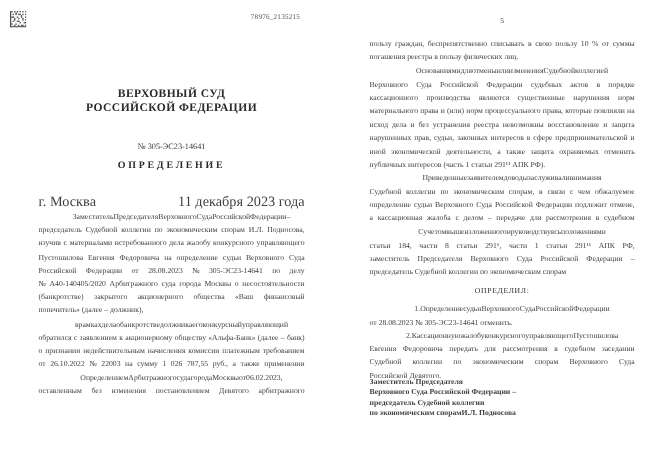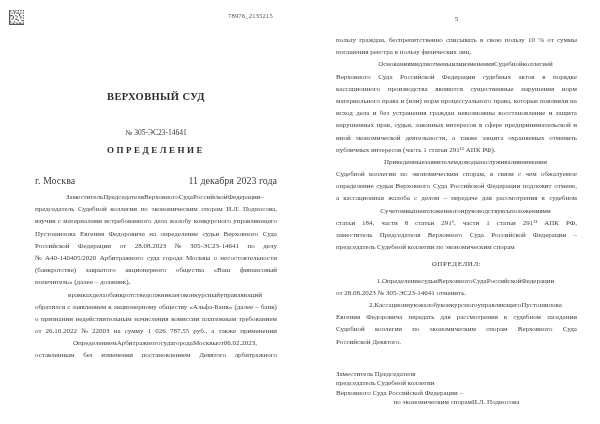--- a/index.html
+++ b/index.html
@@ -8,46 +8,46 @@
     overflow:hidden; font-family:"Liberation Serif","DejaVu Serif",serif;
     color:#3f3f3f;
   }
   .page { position:absolute; top:0; width:300px; height:424px; background:#ffffff; }
   #page-left { left:0; }
   #page-right { left:300px; }
 
   .qr { position:absolute; left:9px; top:10px; }
   .stamp { position:absolute; left:228px; top:12px; font-size:6.5px; color:#4f4f4f; letter-spacing:0.2px; }
 
-  .court-title { position:absolute; top:90px; left:20px; width:272px; text-align:center;
+  .court-title { position:absolute; top:79px; left:20px; width:272px; text-align:center;
     font-weight:bold; font-size:10.5px; line-height:13px; letter-spacing:0.4px; color:#2b2b2b; }
   .case-number { position:absolute; top:128px; left:20px; width:272px; text-align:center; font-size:7.5px; color:#383838; }
   .doc-title { position:absolute; top:145px; left:20px; width:272px; text-align:center;
     font-weight:bold; font-size:9px; letter-spacing:2.5px; color:#2b2b2b; }
   .dateline { position:absolute; top:175px; left:35px; width:242px; display:flex;
-    justify-content:space-between; font-size:10px; color:#3f3f3f; }
+    justify-content:space-between; font-size:13px; color:#3f3f3f; }
 
   .page-number { position:absolute; top:15px; left:36px; width:241px; text-align:center; font-size:7px; color:#3f3f3f; }
 
   .body-col { position:absolute; font-size:7px; line-height:12.2px; color:#3f3f3f; }
   #left-body  { left:35px; top:191px; width:242px; }
   #right-body { left:36px; top:34px;  width:241px; }
 
   .line { height:12.2px; white-space:nowrap; overflow:visible; }
   .line.just { display:flex; justify-content:space-between; white-space:normal; }
   .line.just span { white-space:nowrap; }
   .line.indent { padding-left:18px;justify-content:center; }
 
   .heading { height:12.2px; line-height:12.2px; margin:4.5px 0; text-align:center;
     letter-spacing:0.6px; color:#333333; font-size:7px; }
 
-  .signature { position:absolute; left:36px; top:370px; width:241px;
-    font-size:7px; line-height:9.3px; color:#3f3f3f; }
+  .signature { position:absolute; left:36px; top:343px; width:241px;
+    font-size:7px; line-height:9.3px; color:#3f3f3f;font-weight:bold; }
   .sig-line { height:9.3px; white-space:nowrap; }
-  .sig-row { height:9.3px; display:flex; justify-content:center; white-space:nowrap; }
+  .sig-row { height:9.3px; display:flex; justify-content:flex-start; white-space:nowrap; }
 </style>
 </head>
 <body>
 
 <div id="screen">
 
   <section class="page" id="page-left">
     <svg class="qr" width="15" height="15" viewBox="0 0 12 12" aria-hidden="true">
       <rect width="12" height="12" fill="#ffffff"></rect>
       <g fill="#555555">
@@ -81,20 +81,21 @@
         <rect x="1" y="9" width="1" height="1"></rect>
           <rect x="4" y="9" width="1" height="1"></rect>
         <rect x="6" y="10" width="1" height="1"></rect>
           <rect x="3" y="10" width="1" height="1"></rect>
         <rect x="8" y="10" width="2" height="1"></rect>
       </g>
     </svg>
     <div class="stamp">78976_2135215</div>
     <div class="court-title">
       <div>ВЕРХОВНЫЙ СУД</div>
+      <div>РОССИЙСКОЙ ФЕДЕРАЦИИ</div>
     </div>
     <div class="case-number">№ 305-ЭС23-14641</div>
     <div class="doc-title">ОПРЕДЕЛЕНИЕ</div>
     <div class="dateline">
       <span>г. Москва</span>
       <span>11 декабря 2023 года</span>
     </div>
     <div class="body-col" id="left-body">
         <div class="line just indent">
           <span>Заместитель</span>
@@ -286,21 +287,21 @@
           <span>которые</span>
           <span>повлияли</span>
           <span>на</span>
         </div>
         <div class="line just">
           <span>исход</span>
           <span>дела</span>
           <span>и</span>
           <span>без</span>
           <span>устранения</span>
-          <span>граждан</span>
+          <span>реестра</span>
           <span>невозможны</span>
           <span>восстановление</span>
           <span>и</span>
           <span>защита</span>
         </div>
         <div class="line just">
           <span>нарушенных</span>
           <span>прав,</span>
           <span>судьи,</span>
           <span>законных</span>
@@ -430,22 +431,22 @@
           <span>по</span>
           <span>экономическим</span>
           <span>спорам</span>
           <span>Верховного</span>
           <span>Суда</span>
         </div>
         <div class="line">Российской Девятого.</div>
       </div>
     <div class="signature" id="signature">
         <div class="sig-line"><span>Заместитель Председателя</span></div>
+        <div class="sig-line"><span>Верховного Суда Российской Федерации –</span></div>
         <div class="sig-line"><span>председатель Судебной коллегии</span></div>
-        <div class="sig-line"><span>Верховного Суда Российской Федерации –</span></div>
         <div class="sig-row">
           <span>по экономическим спорам</span>
           <span>И.Л. Подносова</span>
         </div>
       </div>
   </section>
 
 </div>
 
 </body></html>

